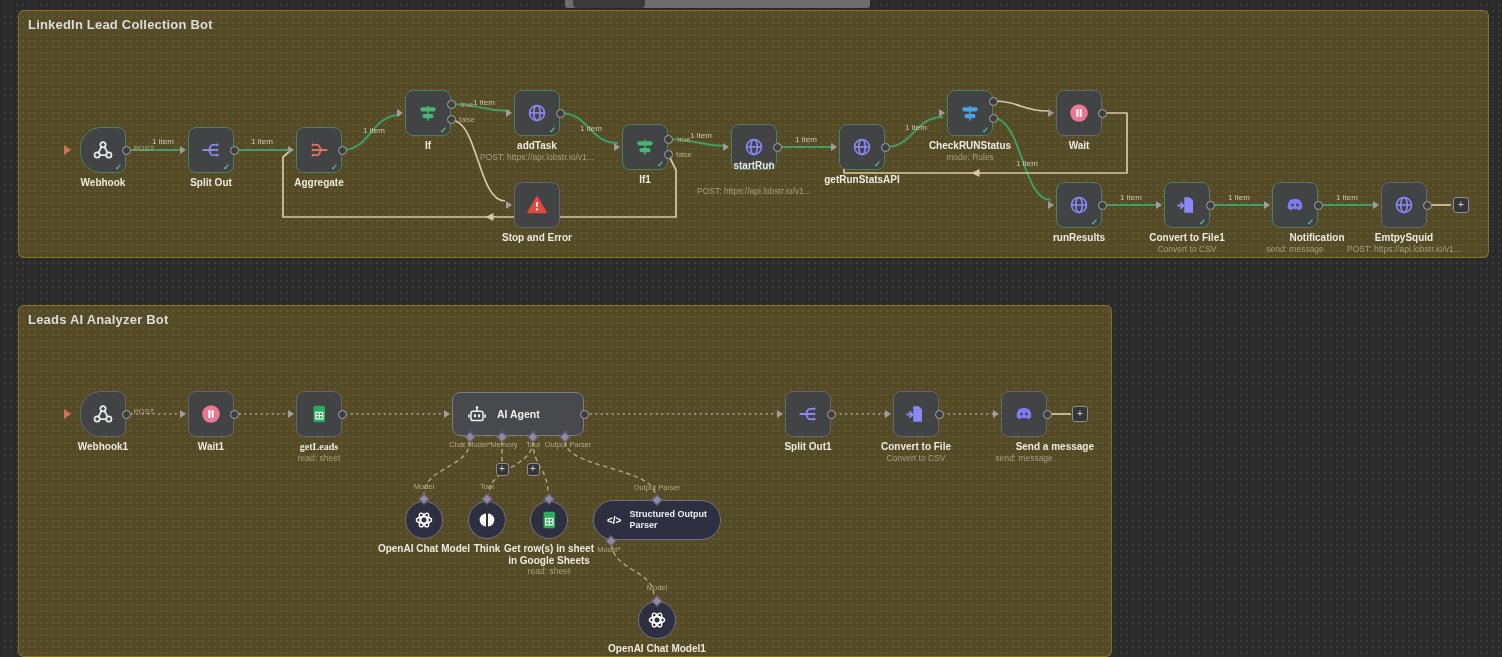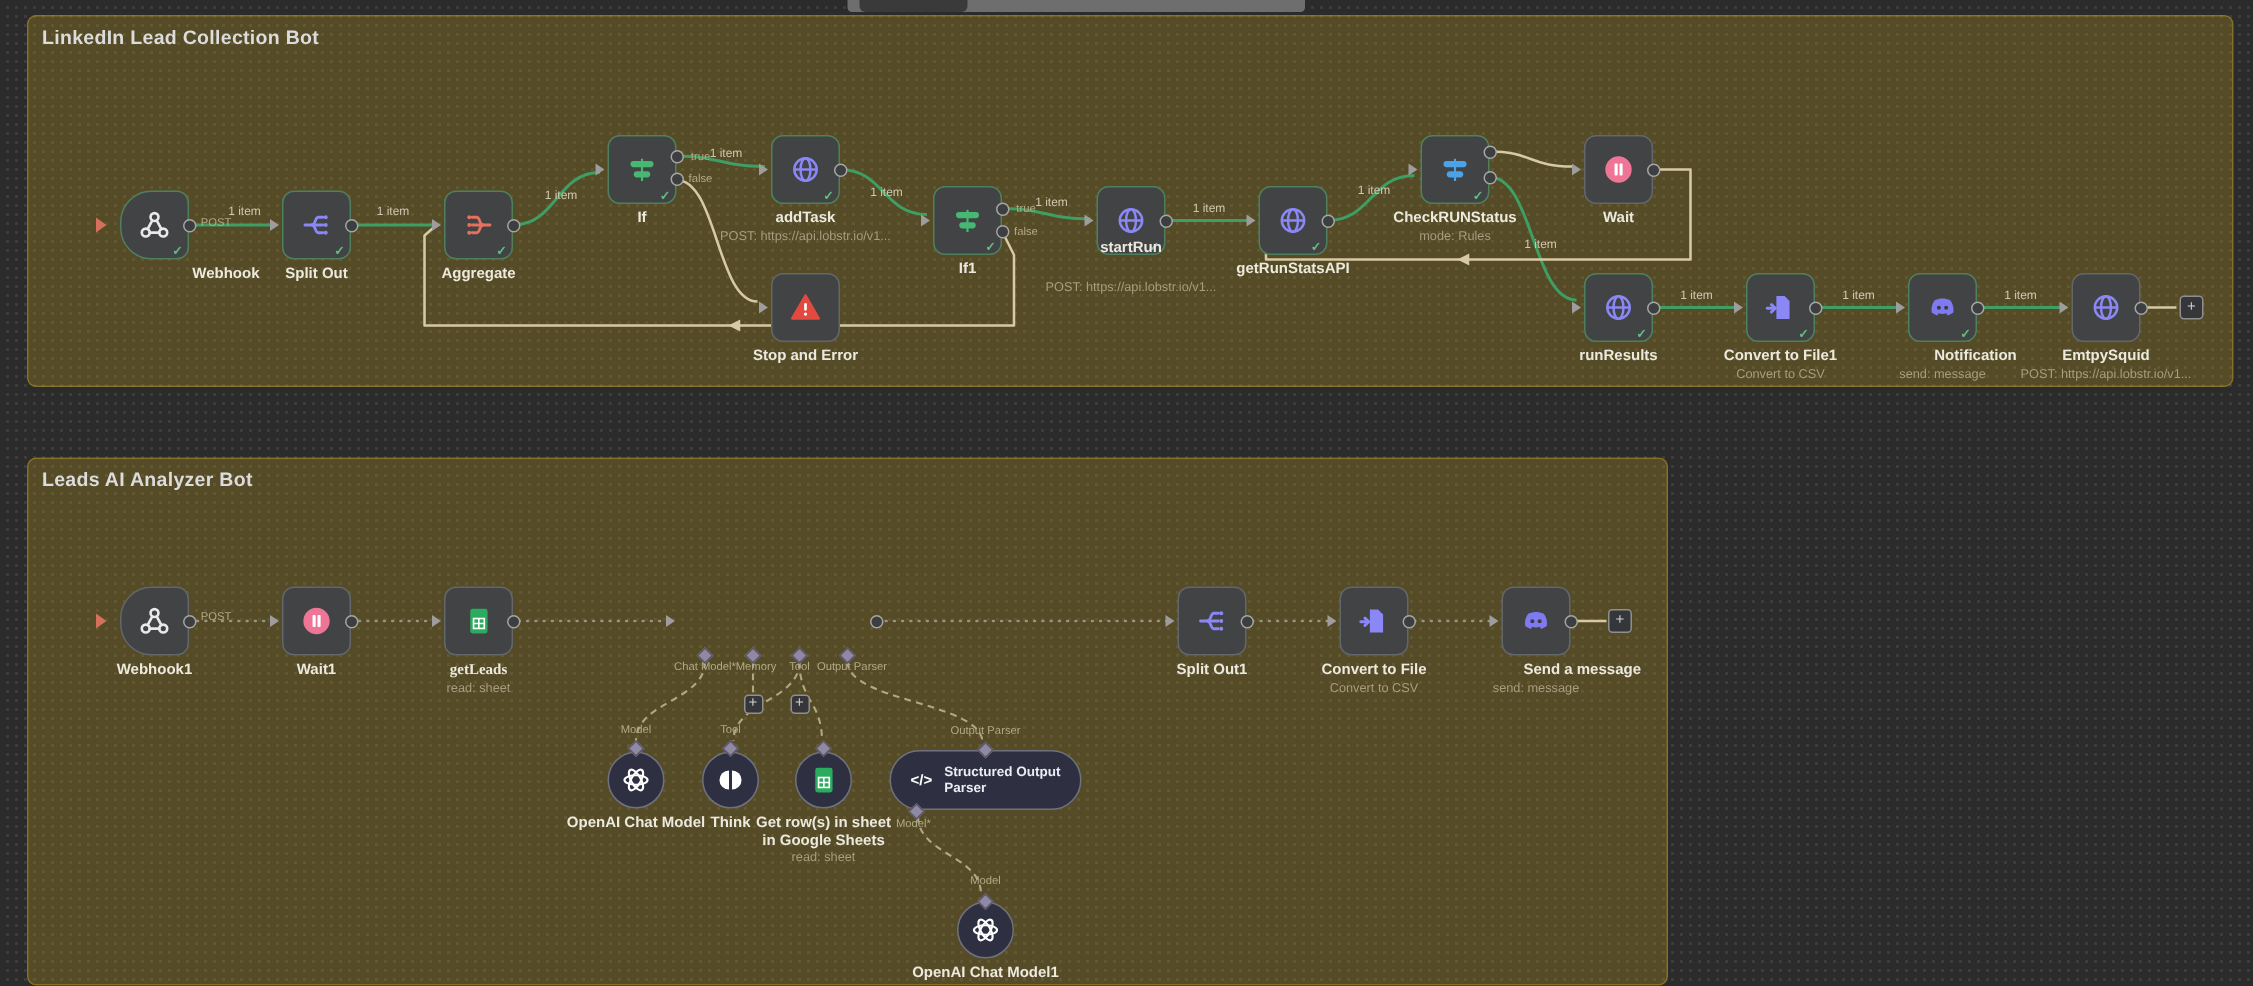--- a/index.html
+++ b/index.html
@@ -98,21 +98,21 @@
             <circle cx="4.7" cy="14.6" r="2.4"></circle>
             <circle cx="15.3" cy="14.6" r="2.4"></circle>
             <path d="M8.6,7.3 L5.9,12.4"></path>
             <path d="M11.4,7.3 L14.1,12.4"></path>
             <path d="M7.1,14.6 H12.9"></path>
           </g>
         </svg>
       </span>
       <span class="check">✓</span>
     </div>
-    <div class="nlabel" style="left: 33px; width: 140px; top: 177px; text-align: right;">Webhook</div>
+    <div class="nlabel" style="left: 33px; width: 140px; top: 177px;">Webhook</div>
     <div class="outport" style="left: 122px; top: 145.5px;"></div>
     <div class="trigarrow" style="left: 64px; top: 145px;"></div>
     <div class="node sq exec" style="left: 188px; top: 127px; width: 46px; height: 46px;">
       <span class="icon">
         <svg width="22" height="22" viewBox="0 0 20 20">
           <g stroke="#8b87f5" stroke-width="1.7" fill="none" stroke-linecap="round">
             <path d="M3,10 H7.5"></path>
             <path d="M7.5,10 C9.2,10 9.2,5.3 11,5.3 H13.8"></path>
             <path d="M7.5,10 H13.8"></path>
             <path d="M7.5,10 C9.2,10 9.2,14.7 11,14.7 H13.8"></path>
@@ -365,20 +365,36 @@
             <path d="M7,11.5 H13.5"></path>
             <path d="M10.2,8.5 V14.5"></path>
           </g>
         </svg>
       </span>
     </div>
     <div class="nlabel" style="left: 249px; width: 140px; top: 441px; font-family: Liberation Serif, serif;">getLeads</div>
     <div class="nsub" style="left: 249px; width: 140px; top: 452.5px;">read: sheet</div>
     <div class="inmark" style="left: 288px; top: 409.5px;"></div>
     <div class="outport" style="left: 338px; top: 409.5px;"></div>
+    <div class="node wide" style="left: 452px; top: 392px; width: 132px; height: 44px;">
+      <span class="icon">
+        <svg width="22" height="22" viewBox="0 0 20 20">
+          <g stroke="#ededed" stroke-width="1.4" fill="none" stroke-linecap="round">
+            <rect x="4.5" y="7.5" width="11" height="8.5" rx="2"></rect>
+            <path d="M10,7.5 V5"></path>
+            <path d="M2.6,10.8 V13"></path>
+            <path d="M17.4,10.8 V13"></path>
+          </g>
+          <circle cx="10" cy="3.9" r="1.1" fill="#ededed"></circle>
+          <rect x="7.2" y="10.2" width="1.9" height="2.8" fill="#ededed" rx="0.5"></rect>
+          <rect x="10.9" y="10.2" width="1.9" height="2.8" fill="#ededed" rx="0.5"></rect>
+        </svg>
+      </span>
+      <span class="aglabel">AI Agent</span>
+    </div>
     <div class="inmark" style="left: 444px; top: 409.5px;"></div>
     <div class="outport" style="left: 580px; top: 409.5px;"></div>
     <div class="node sq" style="left: 785px; top: 391px; width: 46px; height: 46px;">
       <span class="icon">
         <svg width="22" height="22" viewBox="0 0 20 20">
           <g stroke="#8b87f5" stroke-width="1.7" fill="none" stroke-linecap="round">
             <path d="M3,10 H7.5"></path>
             <path d="M7.5,10 C9.2,10 9.2,5.3 11,5.3 H13.8"></path>
             <path d="M7.5,10 H13.8"></path>
             <path d="M7.5,10 C9.2,10 9.2,14.7 11,14.7 H13.8"></path>

